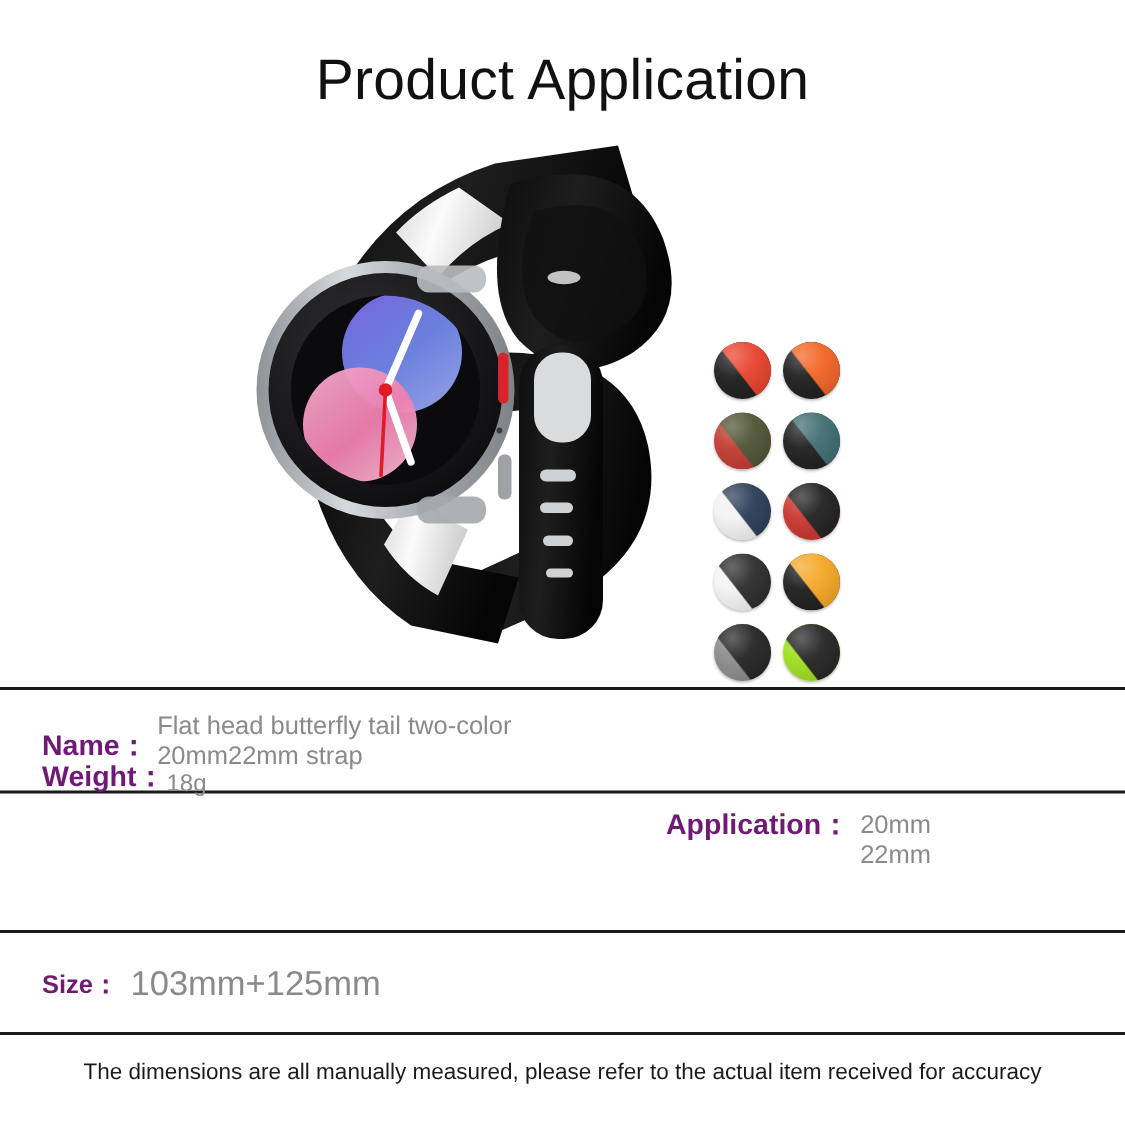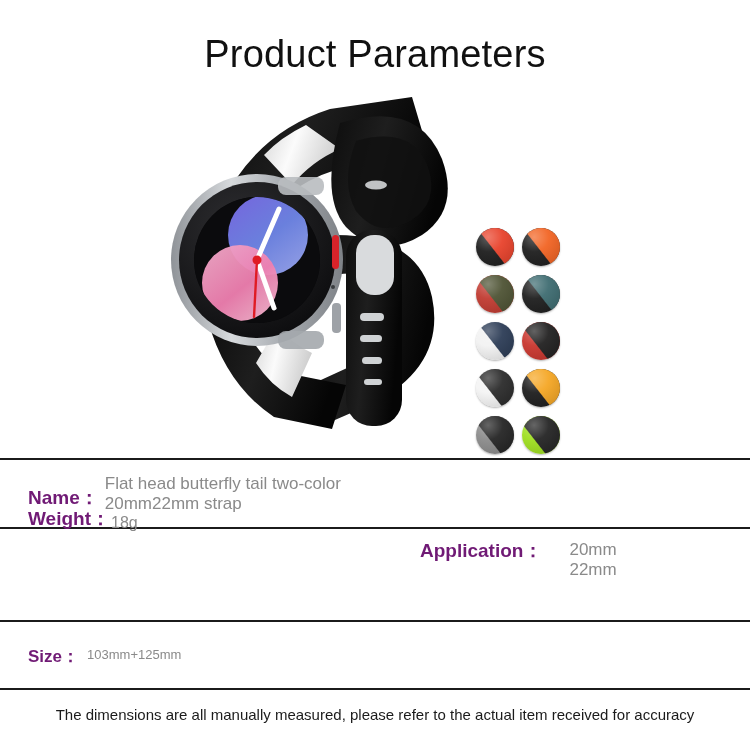--- a/index.html
+++ b/index.html
@@ -91,53 +91,53 @@
     font-size: 17px;
     line-height: 20px;
     color: #8a8a8a;
     font-weight: 400;
   }
   .spec-value .vline { display: block; white-space: nowrap; }
 
   #cell-name      { left: 28px;  top: 474px; width: 380px; }
   #cell-material  { left: 424px; top: 478px; width: 300px; }
   #cell-weight    { left: 28px;  top: 506px; width: 380px; }
-  #cell-application { left: 420px; top: 538px; width: 300px; gap: 20px; }
+  #cell-application { left: 444px; top: 538px; width: 300px; }
   #cell-size      { left: 28px;  top: 644px; width: 600px; }
 
   #cell-name .spec-label { padding-top: 11px; }
   #cell-name .spec-value { padding-left: 6px; }
 
   #cell-material .spec-value { padding-left: 7px; }
 
   #cell-weight .spec-label { padding-top: 0px; }
   #cell-weight .spec-value { padding-left: 1px; padding-top: 7px; font-size: 16px; text-align: right; }
 
   #cell-application .spec-value { padding-left: 7px; padding-top: 2px; text-align: right; }
 
   #cell-size .spec-label { font-size: 17px; }
-  #cell-size .spec-value { padding-left: 8px; font-size: 13px; padding-top: 1px; }
+  #cell-size .spec-value { padding-left: 8px; font-size: 23px; padding-top: 1px; }
 
   
   #footnote {
     position: absolute;
     left: 0; top: 705px;
     width: 750px;
     text-align: center;
     font-size: 15px;
     line-height: 20px;
     color: #1b1b1b;
   }
 </style>
 </head>
 <body>
 
 <div id="page">
 
-  <div id="title">Product Parameters</div>
+  <div id="title">Product Application</div>
 
   <div id="hero">
 
     <svg id="product-photo" viewBox="0 0 300 350" width="300" height="350" xmlns="http://www.w3.org/2000/svg">
       <defs>
         <linearGradient id="caseGrad" x1="0" y1="0" x2="1" y2="0">
           <stop offset="0%" stop-color="#8f9398"></stop>
           <stop offset="35%" stop-color="#d7dadd"></stop>
           <stop offset="65%" stop-color="#a8acb1"></stop>
           <stop offset="100%" stop-color="#7e8287"></stop>

